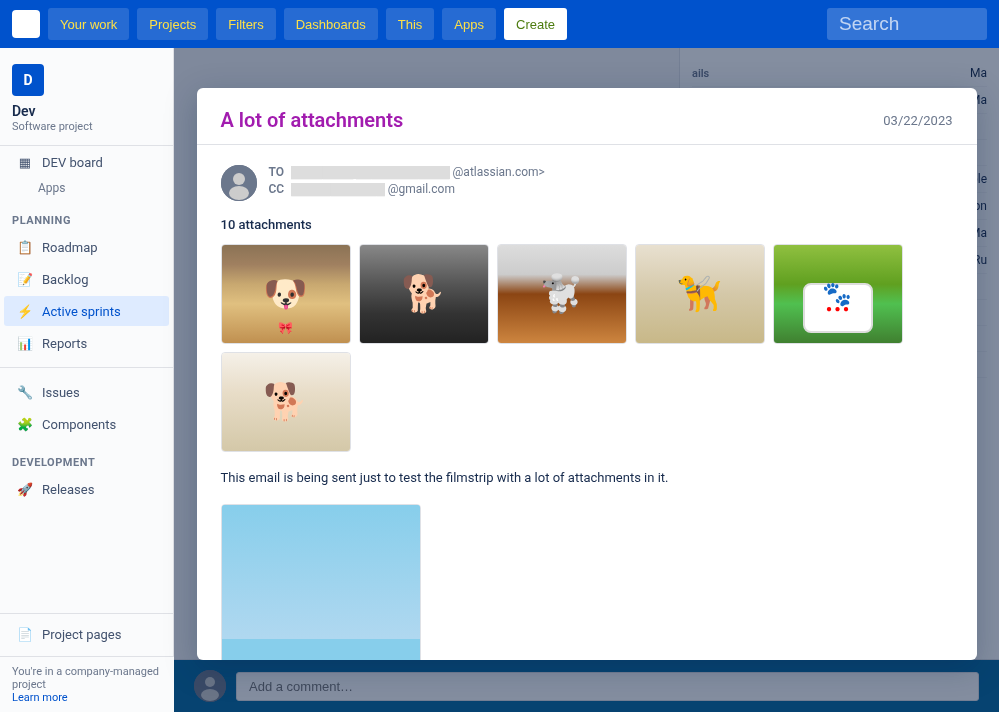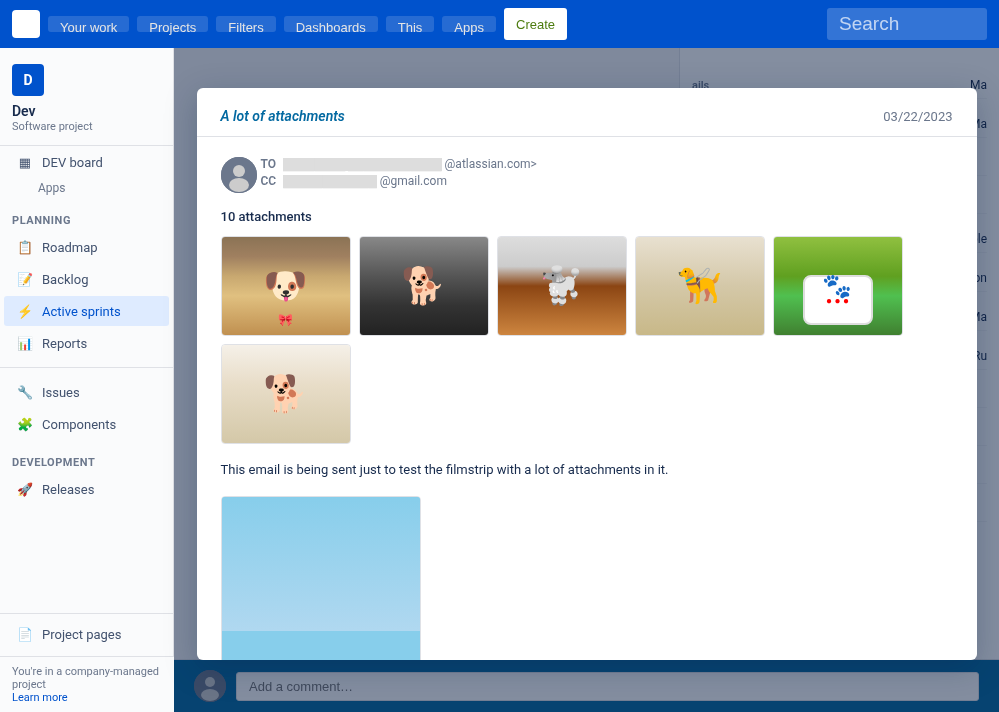--- a/index.html
+++ b/index.html
@@ -23,26 +23,26 @@
       border-radius: 4px;
       display: flex; align-items: center; justify-content: center;
       color: #0052cc;
       font-weight: bold;
       font-size: 14px;
       flex-shrink: 0;
     }
     .nav-btn {
       background: rgba(255,255,255,0.15);
       border: none;
-      color: #e5e5e5;
+      color: #fde047;
       padding: 4px 12px;
       border-radius: 3px;
       cursor: pointer;
       font-size: 13px;
-      height: 16px;
+      height: 32px;
     }
     .nav-create-btn {
       background: white;
       color: #4d7c0f;
       border: none;
       padding: 4px 12px;
       border-radius: 3px;
       cursor: pointer;
       font-size: 13px;
       font-weight: 500;
@@ -178,32 +178,31 @@
       width: 780px;
       max-height: calc(100vh - 140px);
       overflow-y: auto;
       box-shadow: 0 8px 32px rgba(9,30,66,0.25);
     }
     .modal-header {
       padding: 20px 24px 12px;
       border-bottom: 1px solid #dfe1e6;
     }
     .modal-title {
-      font-size: 14px;
+      font-size: 20px;
       font-weight: 600;
-      color: #0369a1;
-      font-style: italic;
+      color: #a21caf;
     }
     .modal-body {
       padding: 20px 24px;
     }
     .email-meta {
       display: flex;
       align-items: flex-start;
-      gap: 4px;
+      gap: 12px;
       margin-bottom: 16px;
     }
     .avatar {
       width: 36px; height: 36px;
       border-radius: 50%;
       background: #6b778c;
       display: flex; align-items: center; justify-content: center;
       color: white;
       font-size: 14px;
       font-weight: 600;
@@ -290,21 +289,20 @@
       color: #6b778c;
     }
 
     
     .rp-row {
       display: flex;
       align-items: center;
       justify-content: space-between;
       padding: 6px 0;
       border-bottom: 1px solid #f4f5f7;
-      margin-top: 12px;
     }
     .rp-label { font-size: 11px; color: #6b778c; font-weight: 600; }
     .rp-value { font-size: 12px; color: #172b4d; text-align: right; max-width: 160px; overflow: hidden; text-overflow: ellipsis; white-space: nowrap; }
 
     
     .managed-banner {
       position: fixed;
       bottom: 0;
       left: 0;
       width: 174px;

